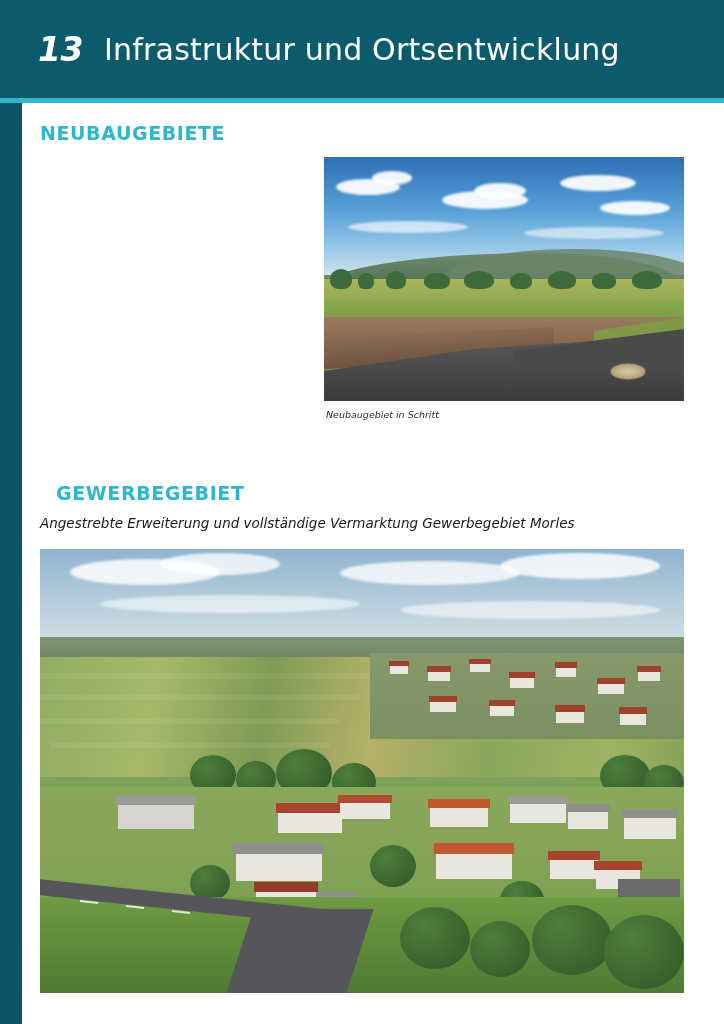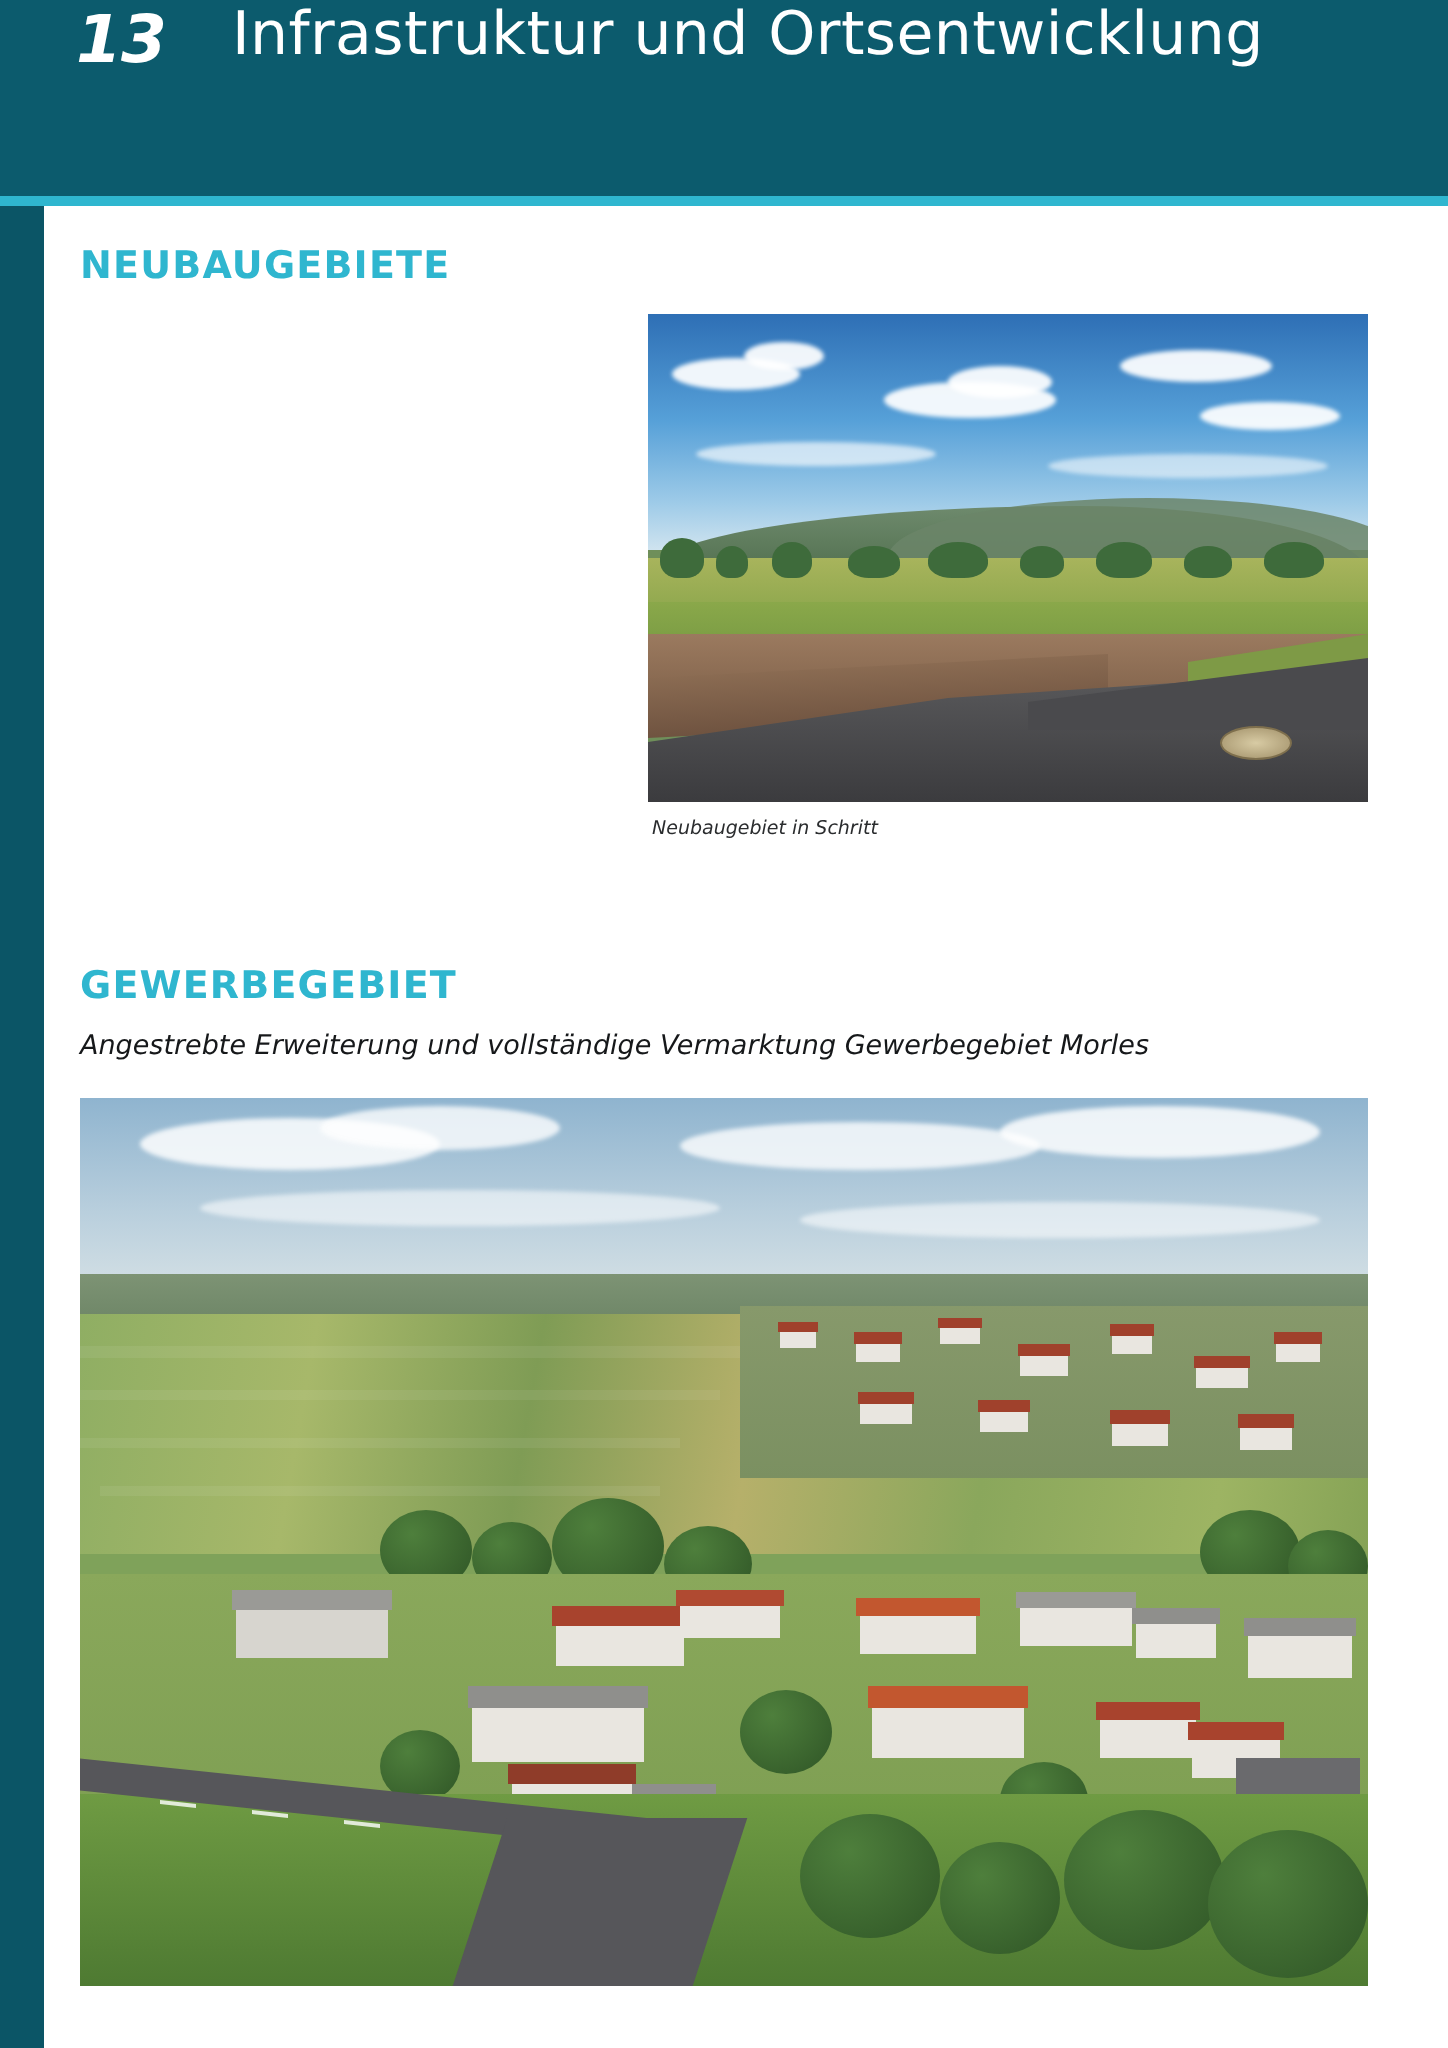--- a/index.html
+++ b/index.html
@@ -27,39 +27,39 @@
 
   
   .header {
     position: absolute;
     left: 0;
     top: 0;
     width: 724px;
     height: 98px;
     background: #0c5b6d;
     display: flex;
+    align-items: center;
     box-sizing: border-box;
     padding-left: 38px;
   }
   .header-number {
     font-family: "DejaVu Sans", sans-serif;
     font-style: italic;
     font-weight: bold;
     font-size: 33px;
     color: #ffffff;
     letter-spacing: -0.5px;
     width: 66px;
   }
   .header-title {
     font-family: "DejaVu Sans", sans-serif;
     font-size: 30px;
     color: #ffffff;
     font-weight: 400;
     letter-spacing: 0.2px;
-    margin-left: 12px;
   }
   .header-rule {
     position: absolute;
     left: 0;
     top: 98px;
     width: 724px;
     height: 5px;
     background: #2fb6cf;
   }
 
@@ -189,21 +189,21 @@
     left: 326px;
     top: 306px;
     font-family: "DejaVu Sans", sans-serif;
     font-style: italic;
     font-size: 9.5px;
     color: #2a2c2e;
   }
 
   #sec2-title {
     position: absolute;
-    left: 40px;
+    left: 56px;
     top: 379px;
     text-align: center;
   }
   .subtitle {
     position: absolute;
     left: 40px;
     top: 412px;
     font-family: "DejaVu Sans", sans-serif;
     font-style: italic;
     font-size: 13.5px;

